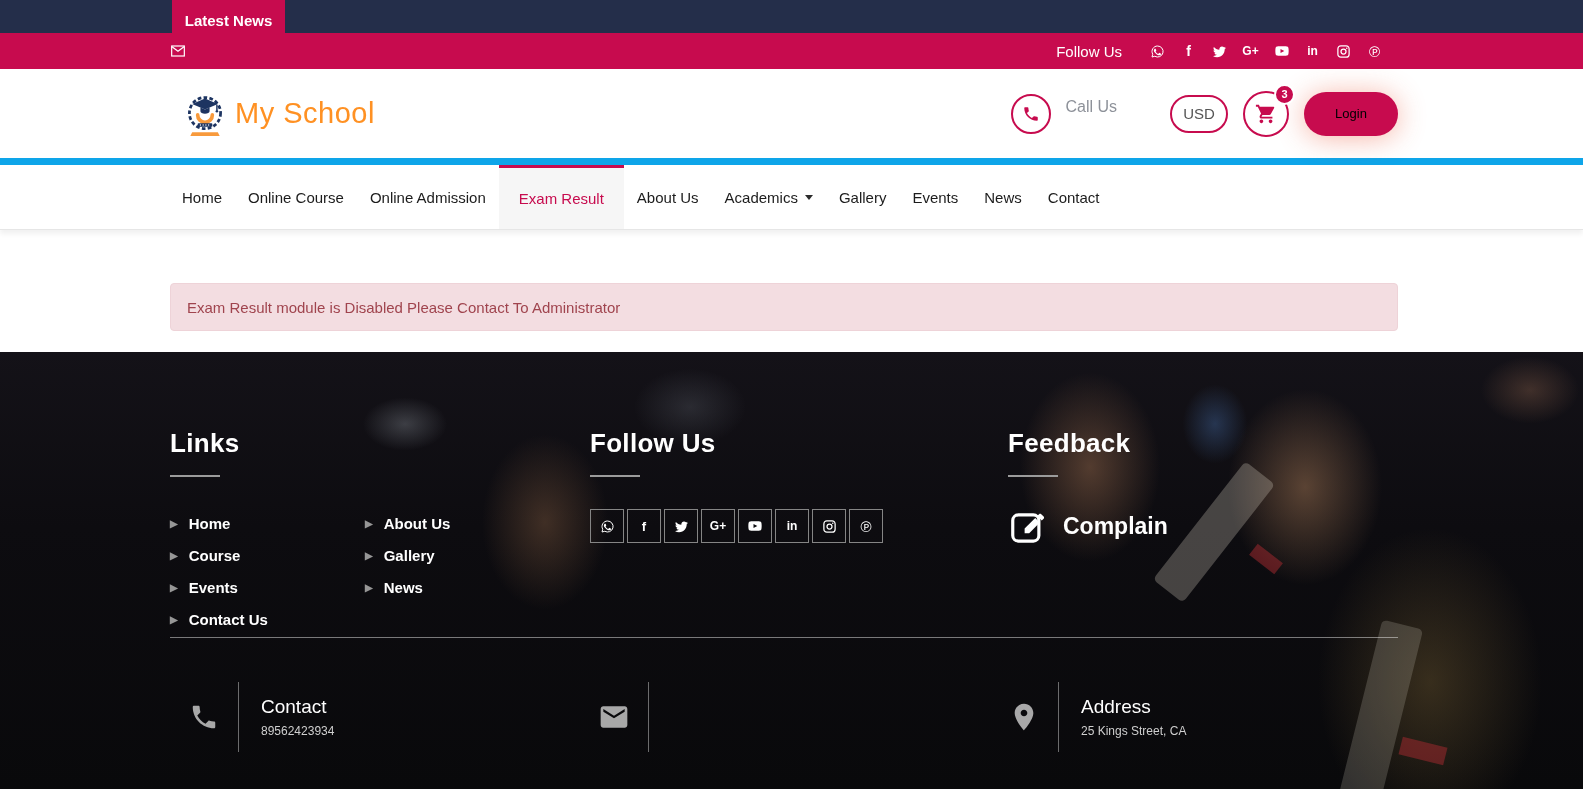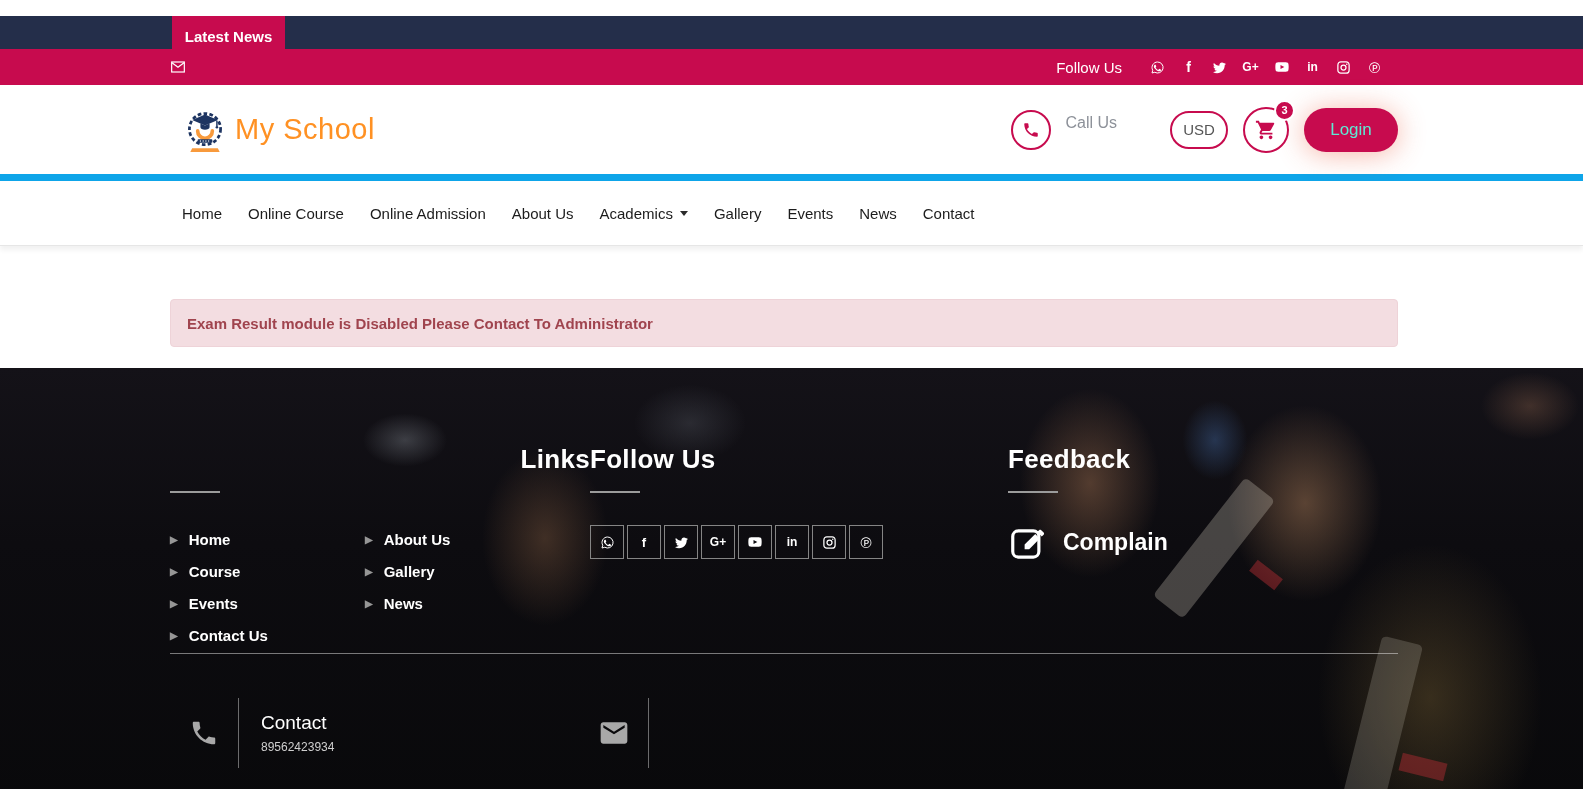--- a/index.html
+++ b/index.html
@@ -1,21 +1,21 @@
 <!DOCTYPE html>
 <html><head>
 <meta charset="utf-8">
 <style>
   * { box-sizing: border-box; margin: 0; padding: 0; }
   html,body { width:1583px; height:789px; }
   body { font-family:"Liberation Sans", sans-serif; background:#fff; overflow:hidden; }
   .page { width:1583px; height:789px; overflow:hidden; position:relative; background:#fff; }
 
   
-  .topbar { height:33px; background:#242e4a; position:relative; z-index:5;margin-top:16px; }
+  .topbar { height:33px; background:#242e4a; position:relative; z-index:5; }
   .latest-news { position:absolute; left:172px; top:0; width:113px; height:40px;
     background:#c70b4e; color:#fff; font-size:15px; font-weight:bold;
     display:flex; align-items:center; justify-content:center; }
 
   
   .socialbar { height:36px; background:#c70b4e; display:flex; align-items:center;
     padding:0 193px 0 170px; color:#fff; }
   .socialbar .right { margin-left:auto; display:flex; align-items:center; }
   .follow-label { font-size:15px; margin-right:20px; }
   .tb-icon { width:31px; display:flex; align-items:center; justify-content:center;
@@ -34,35 +34,35 @@
   .call-label { color:#8d9199; font-size:16px; margin-bottom:14px; }
   .usd-btn { width:58px; height:38px; border:2px solid #c70b4e; border-radius:19px;
     background:#fff; color:#555; font-size:15px; margin-right:15px; cursor:pointer; }
   .cart-wrap { position:relative; margin-right:15px; }
   .cart-circle { width:46px; height:46px; border:2px solid #c70b4e; border-radius:50%;
     display:flex; align-items:center; justify-content:center; cursor:pointer; background:#fff; }
   .cart-badge { position:absolute; top:-7px; right:-6px; width:21px; height:21px;
     background:#c70b4e; border:2px solid #fff; border-radius:50%; color:#fff;
     font-size:11px; font-weight:bold; display:flex; align-items:center; justify-content:center; }
   .login-btn { width:94px; height:44px; background:#c70b4e; border:none; border-radius:22px;
-    color:#5eead4; font-size:17px; cursor:pointer;
+    color:#000000; font-size:13px; cursor:pointer;
     box-shadow:0 2px 28px rgba(235,90,60,.45); }
 
   
   .navbar { height:65px; background:#fff; display:flex; padding-left:169px;
     border-bottom:1px solid #e6e6e6; box-shadow:0 4px 5px rgba(0,0,0,.06);
     position:relative; z-index:4; }
   .nav-item { display:flex; align-items:center; padding:0 13px; font-size:15px;
     color:#1c1c1c; cursor:pointer; white-space:nowrap; }
   .nav-item.active { background:#f6f6f6; border-top:3px solid #c70b4e; color:#c70b4e; padding:0 20px; }
   .caret { display:inline-block; margin-left:7px; width:0; height:0;
     border-left:4px solid transparent; border-right:4px solid transparent; border-top:5px solid #2b2b2b; }
 
   
-  .main { height:122px; background:#fff; position:relative;font-weight:bold; }
+  .main { height:122px; background:#fff; position:relative; }
   .alert { position:absolute; left:170px; top:53px; width:1228px; height:48px;
     background:#f3dde1; border:1px solid #eed3d8; border-radius:4px;
     display:flex; align-items:center; padding-left:16px; color:#a0444e; font-size:15px; }
 
   
   .footer { height:437px; position:relative; overflow:hidden; color:#fff;
     background:
       radial-gradient(90px 125px at 545px 170px, rgba(125,88,62,.45), transparent 70%),
       radial-gradient(60px 38px at 405px 72px, rgba(190,200,210,.25), transparent 70%),
       radial-gradient(80px 55px at 690px 55px, rgba(170,180,195,.16), transparent 70%),
@@ -77,21 +77,21 @@
   .d1 { left:1195px; top:105px; width:38px; height:150px; transform:rotate(38deg); }
   .d2 { left:1360px; top:270px; width:42px; height:180px; transform:rotate(14deg); background:rgba(200,195,180,.22); }
   .ribbon { position:absolute; background:rgba(168,42,48,.5); z-index:2; }
   .r1 { left:1250px; top:200px; width:32px; height:14px; transform:rotate(38deg); }
   .r2 { left:1400px; top:390px; width:46px; height:18px; transform:rotate(14deg); }
 
   .footer-content { position:relative; z-index:3; height:100%; }
   .footer-cols { display:flex; padding:76px 0 0 170px; }
   .fcol h3 { font-size:26px; font-weight:bold; letter-spacing:.3px; }
   .fcol h3::after { content:""; display:block; width:50px; height:2px; background:#9b9b9b; margin-top:16px; }
-  .fcol-links { width:420px;text-align:right; }
+  .fcol-links { width:420px; }
   .links-grid { display:flex; margin-top:30px; }
   .links-grid ul { list-style:none; width:195px; }
   .links-grid li { display:flex; align-items:center; height:32px; font-size:15px; font-weight:bold; cursor:pointer; }
   .arrow-bullet { color:#969696; font-size:10px; margin-right:11px; }
   .fcol-follow { width:418px; }
   .social-squares { display:flex; margin-top:32px; }
   .sq { width:34px; height:34px; border:1px solid #858585; margin-right:3px;
     display:flex; align-items:center; justify-content:center; font-size:13px;
     font-weight:bold; color:#fff; cursor:pointer; }
   .complain { display:flex; align-items:center; margin-top:30px; cursor:pointer;font-weight:bold; }
@@ -197,20 +197,21 @@
         <span class="cart-badge">3</span>
       </div>
       <button class="login-btn">Login</button>
     </div>
   </div>
 
   <div class="navbar">
     <div class="nav-item">Home</div>
     <div class="nav-item">Online Course</div>
     <div class="nav-item">Online Admission</div>
+    <div class="nav-item active">Exam Result</div>
     <div class="nav-item">About Us</div>
     <div class="nav-item">
       <span>Academics</span>
         <span class="caret"></span>
     </div>
     <div class="nav-item">Gallery</div>
     <div class="nav-item">Events</div>
     <div class="nav-item">News</div>
     <div class="nav-item">Contact</div>
   </div>
@@ -334,17 +335,29 @@
           </span>
         </div>
         <div class="cblock">
           <span class="cicon">
             <svg viewBox="0 0 24 24" width="36" height="32">
                 <path fill="#a8a8a8" d="M20 4H4c-1.1 0-2 .9-2 2v12c0 1.1.9 2 2 2h16c1.1 0 2-.9 2-2V6c0-1.1-.9-2-2-2zm0 4l-8 5-8-5V6l8 5 8-5v2z"></path>
               </svg>
           </span>
           <span class="cdivider"></span>
         </div>
+        <div class="cblock">
+          <span class="cicon">
+            <svg viewBox="0 0 24 24" width="32" height="32">
+                <path fill="#a8a8a8" d="M12 2C8.13 2 5 5.13 5 9c0 5.25 7 13 7 13s7-7.75 7-13c0-3.87-3.13-7-7-7zm0 9.5c-1.38 0-2.5-1.12-2.5-2.5s1.12-2.5 2.5-2.5 2.5 1.12 2.5 2.5-1.12 2.5-2.5 2.5z"></path>
+              </svg>
+          </span>
+          <span class="cdivider"></span>
+          <span class="ctext">
+            <div class="ctitle">Address</div>
+            <div class="cvalue">25 Kings Street, CA</div>
+          </span>
+        </div>
       </div>
     </div>
   </div>
 
 </div>
 
 </body></html>

